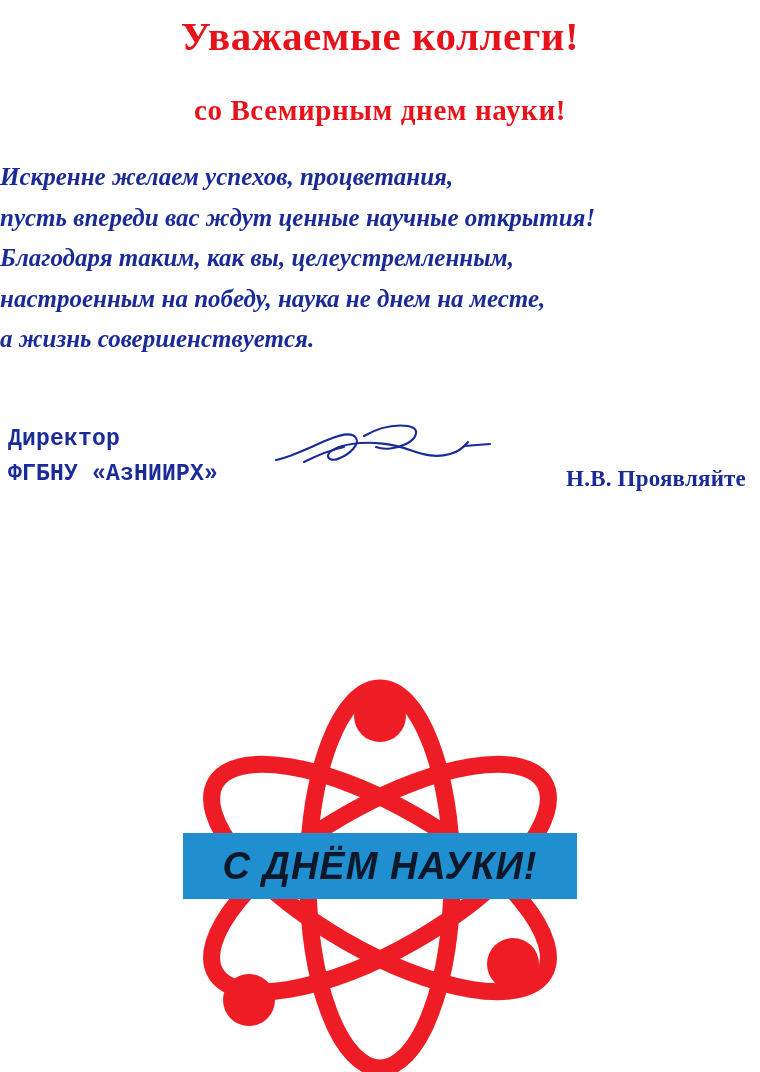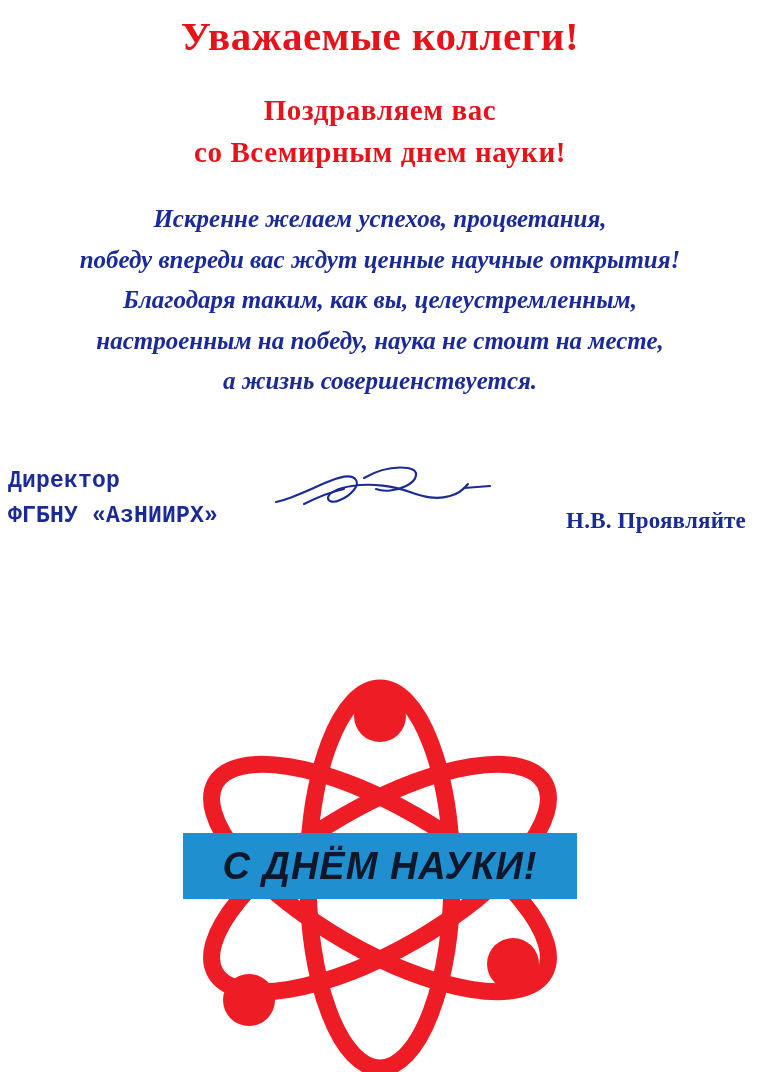--- a/index.html
+++ b/index.html
@@ -42,21 +42,20 @@
     margin: 30px 0 0 0;
   }
   .subtitle .line {
     display: block;
     letter-spacing: 0.6px;
   }
 
   
   .body-text {
     margin: 26px 0 0 0;
-    text-align: center;
     color: #1a2b97;
     font-family: "Liberation Serif", serif;
     font-style: italic;
     font-weight: bold;
     font-size: 25px;
     line-height: 1.62;
   }
   .body-text .line {
     display: block;
     white-space: nowrap;
@@ -130,29 +129,28 @@
   }
 </style>
 </head>
 <body>
 
 <div class="page">
 
   <h1 class="title">Уважаемые коллеги!</h1>
 
   <div class="subtitle">
-    <span class="line">Поздравляем вас</span>
     <span class="line">со Всемирным днем науки!</span>
   </div>
 
   <div class="body-text">
     <span class="line">Искренне желаем успехов, процветания,</span>
-    <span class="line">победу впереди вас ждут ценные научные открытия!</span>
+    <span class="line">пусть впереди вас ждут ценные научные открытия!</span>
     <span class="line">Благодаря таким, как вы, целеустремленным,</span>
-    <span class="line">настроенным на победу, наука не стоит на месте,</span>
+    <span class="line">настроенным на победу, наука не днем на месте,</span>
     <span class="line">а жизнь совершенствуется.</span>
   </div>
 
   <div class="para-gap"></div>
 
 
   <div class="sign-block">
     <div class="sign-left">
       <div>Директор</div>
       <div>ФГБНУ «АзНИИРХ»</div>

